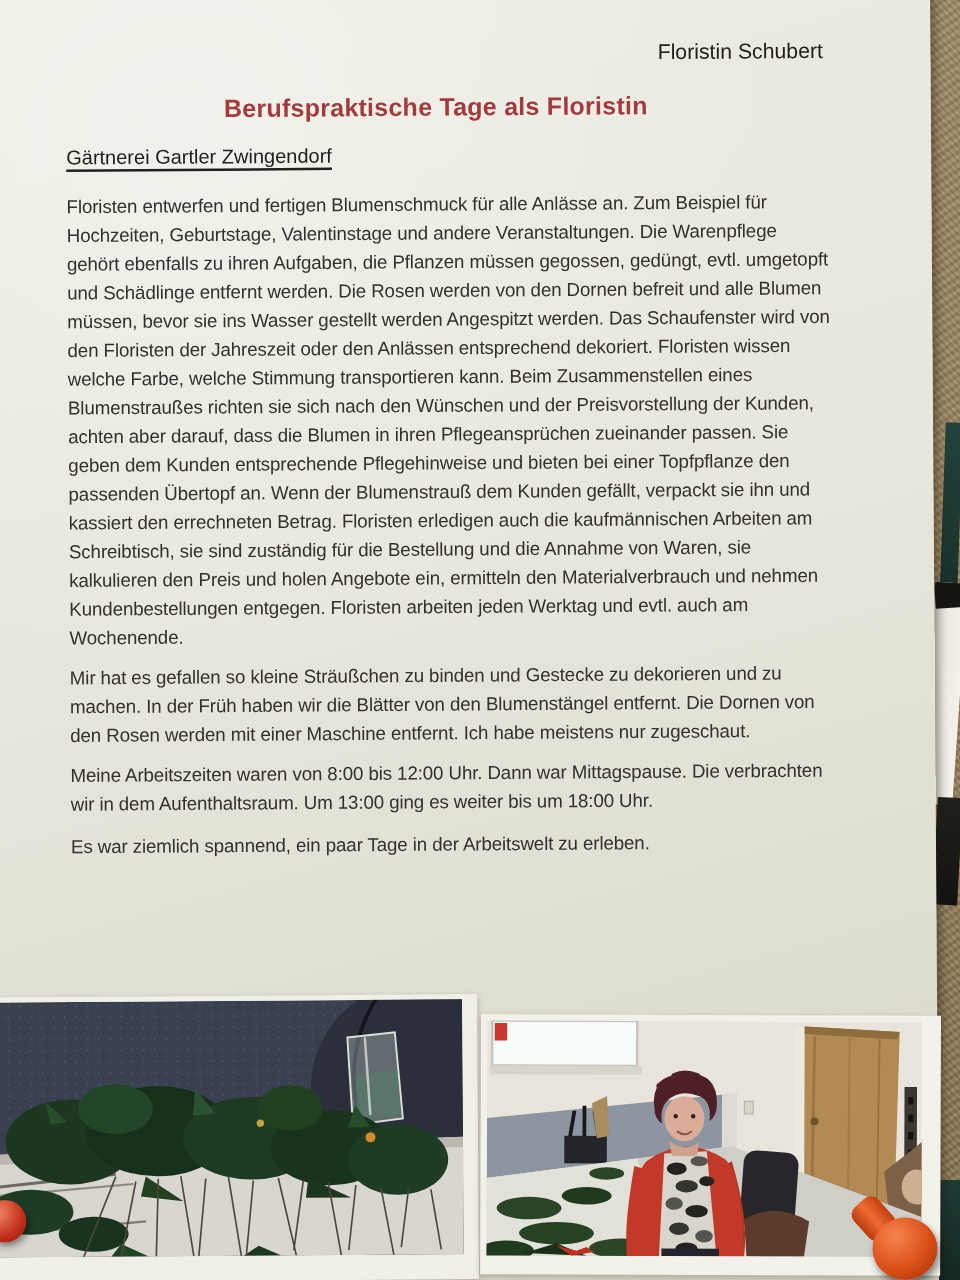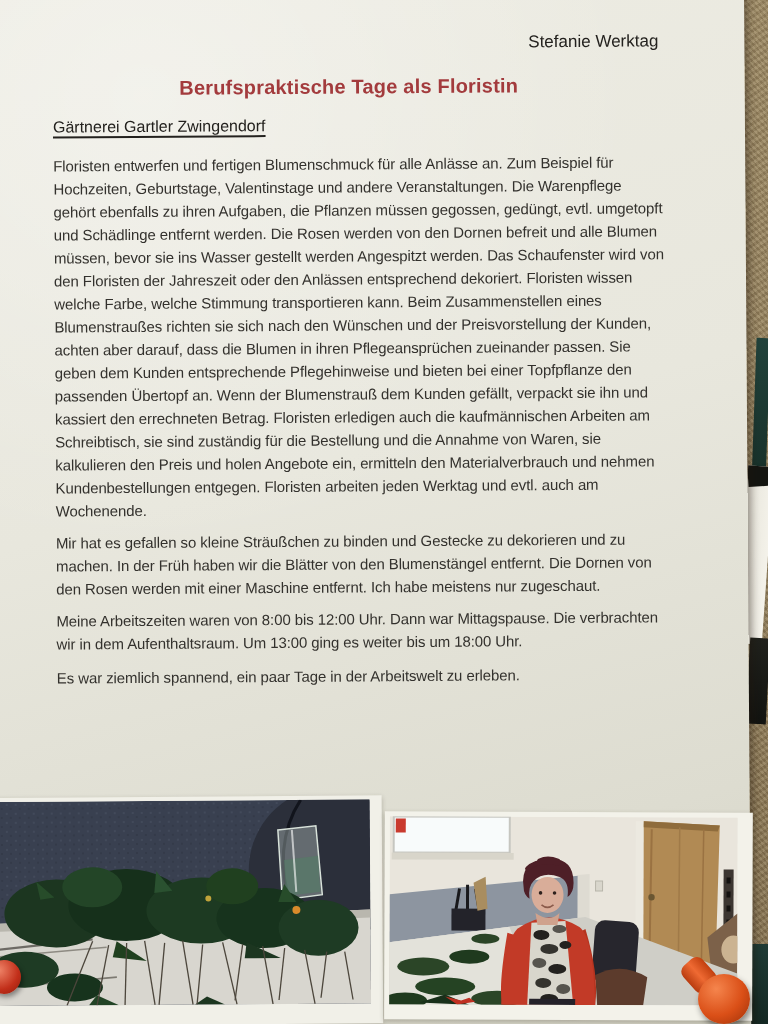--- a/index.html
+++ b/index.html
@@ -95,21 +95,21 @@
   <div class="board-item teal-cloth-top"></div>
   <div class="board-item side-sign">
     <div class="sign-black"></div>
     <div class="sign-text">LAA</div>
   </div>
   <div class="board-item black-patch"></div>
   <div class="board-item teal-cloth-bottom"></div>
 
   <div class="paper">
 
-    <div class="author">Stefanie Werktag</div>
+    <div class="author">Floristin Schubert</div>
     <div class="doc-title">Berufspraktische Tage als Floristin</div>
     <div class="doc-subtitle">Gärtnerei Gartler Zwingendorf</div>
 
     <div class="bodytext para-1">
         <div class="line">Floristen entwerfen und fertigen Blumenschmuck für alle Anlässe an. Zum Beispiel für</div>
         <div class="line">Hochzeiten, Geburtstage, Valentinstage und andere Veranstaltungen. Die Warenpflege</div>
         <div class="line">gehört ebenfalls zu ihren Aufgaben, die Pflanzen müssen gegossen, gedüngt, evtl. umgetopft</div>
         <div class="line">und Schädlinge entfernt werden. Die Rosen werden von den Dornen befreit und alle Blumen</div>
         <div class="line">müssen, bevor sie ins Wasser gestellt werden Angespitzt werden. Das Schaufenster wird von</div>
         <div class="line">den Floristen der Jahreszeit oder den Anlässen entsprechend dekoriert. Floristen wissen</div>

